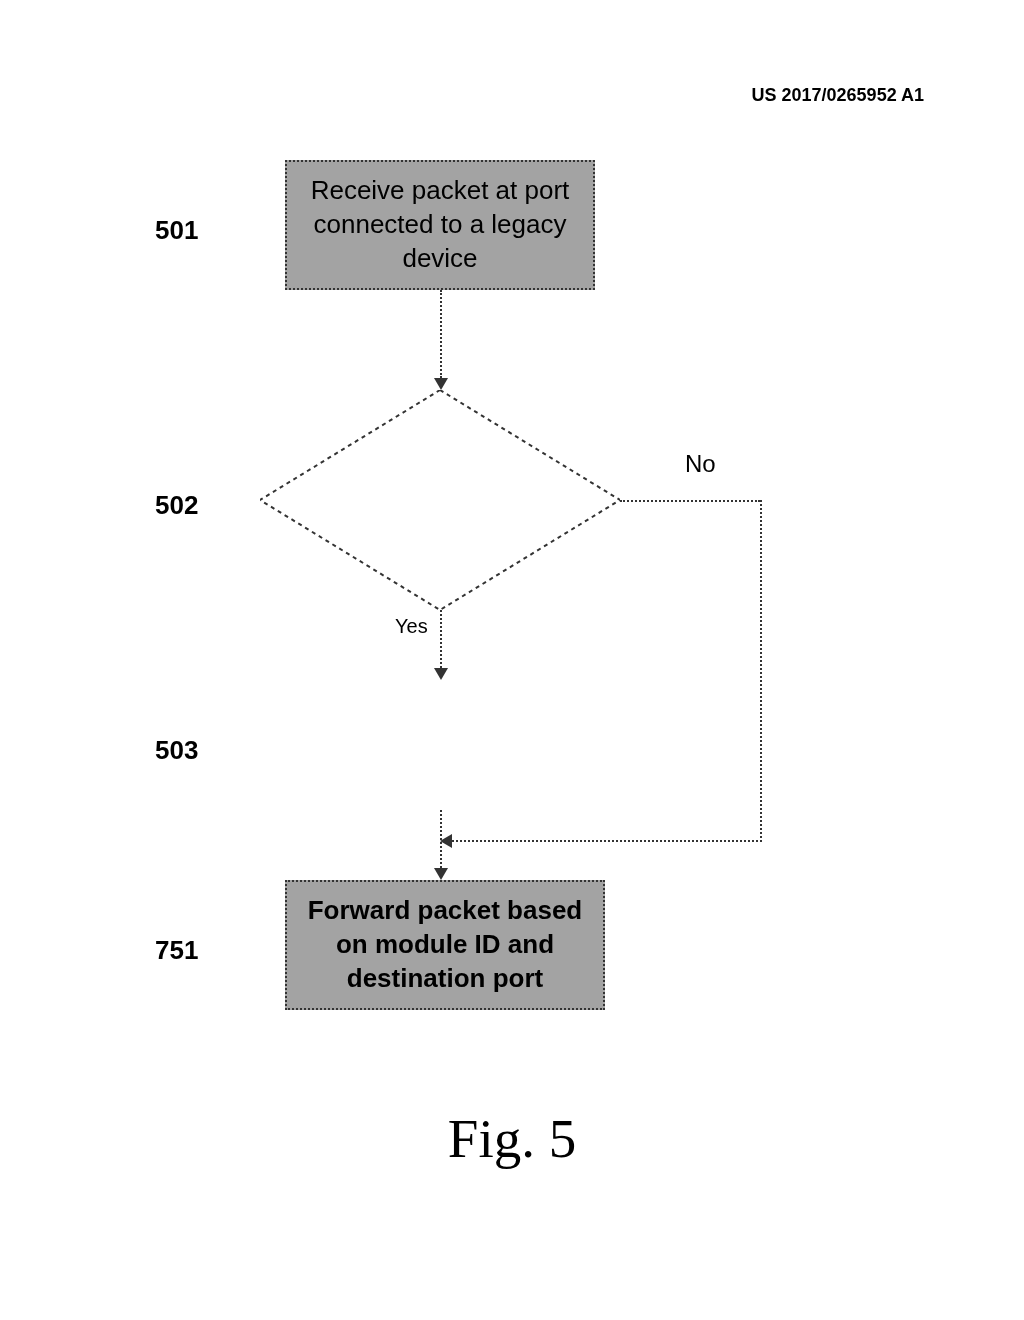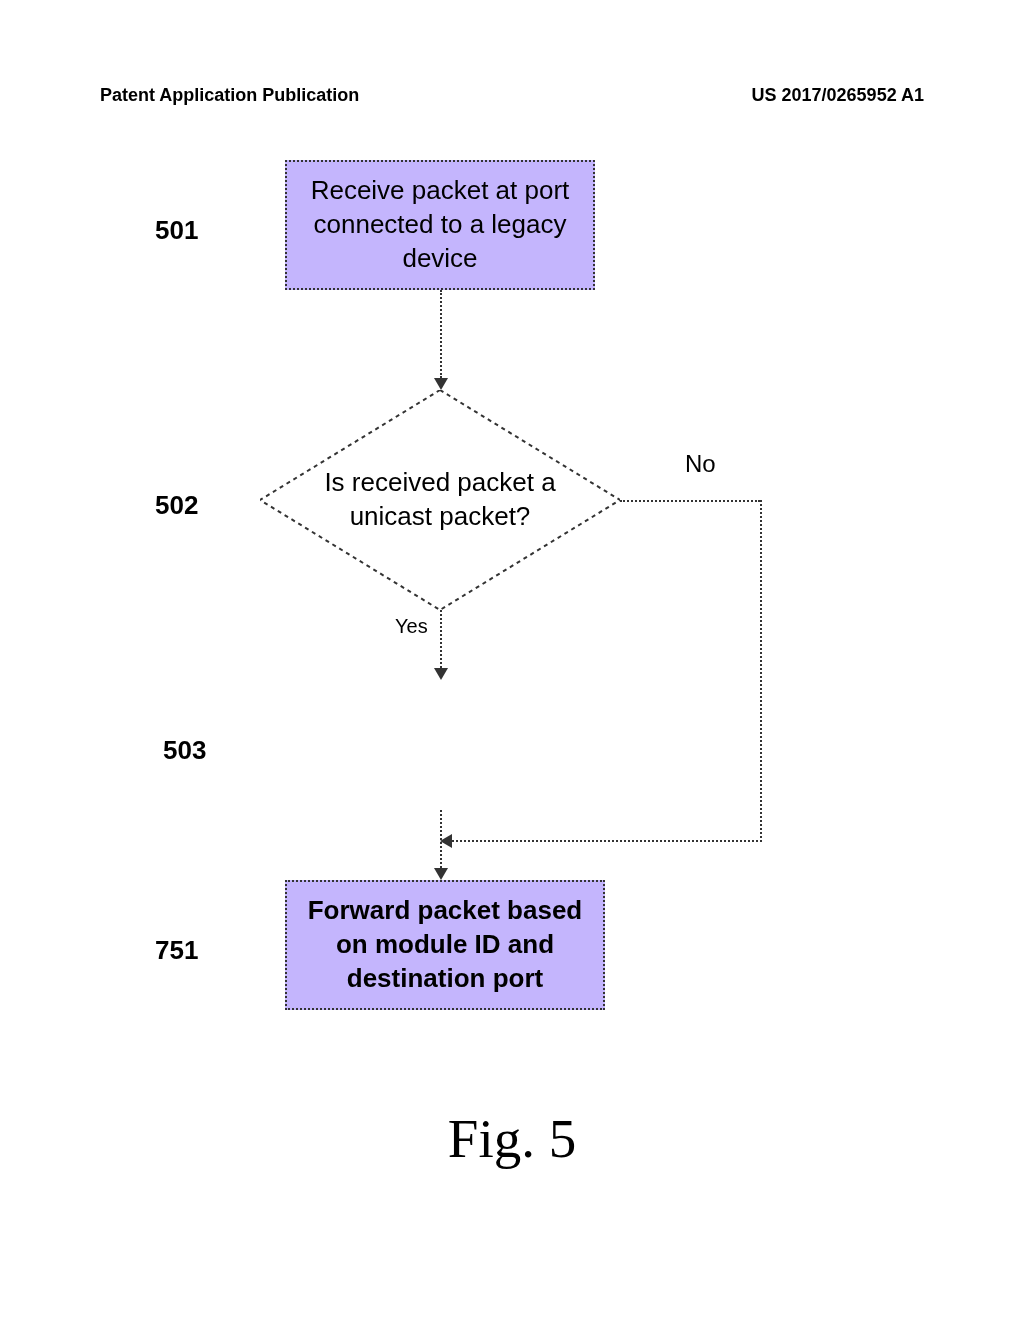--- a/index.html
+++ b/index.html
@@ -44,21 +44,21 @@
       height: 1000px;
     }
     .step-label {
       position: absolute;
       font-size: 26px;
       font-weight: bold;
     }
     .box {
       position: absolute;
       border: 2px dotted #333;
-      background: #c4b5fd;
+      background: #a3a3a3;
       display: flex;
       align-items: center;
       justify-content: center;
       text-align: center;
       font-size: 26px;
       padding: 15px;
       line-height: 1.3;
     }
     .diamond-container {
       position: absolute;
@@ -124,52 +124,50 @@
       width: 100%;
       text-align: center;
       font-size: 55px;
       font-family: 'Times New Roman', serif;
     }
   </style>
 </head>
 <body>
 
 <div class="header">
-  <div class="header-left">Patent Application Publication</div>
   <div class="header-right">US 2017/0265952 A1</div>
 </div>
 
 <div class="flowchart-container">
 
   <div class="step-label" style="left: 155px; top: 55px;">501</div>
   <div class="box" style="left: 285px; top: 0px; width: 310px; height: 130px;">
     <span>Receive packet at port connected to a legacy device</span>
   </div>
 
   <div class="arrow-down" style="left: 440px; top: 130px; height: 88px;"></div>
   <div class="arrow-head-down" style="left: 434px; top: 218px;"></div>
 
   <div class="step-label" style="left: 155px; top: 330px;">502</div>
   <div class="diamond-container" style="left: 260px; top: 230px;">
     <div class="diamond">
       <svg viewBox="0 0 360 220">
         <polygon points="180,0 360,110 180,220 0,110" fill="white" stroke="#333" stroke-width="2" stroke-dasharray="4,4"></polygon>
       </svg>
     </div>
-    <div class="diamond-text">Is received packet a unicast packet?</div>
   </div>
 
   <div class="yes-label" style="left: 395px; top: 455px;">Yes</div>
 
   <div class="no-label" style="left: 685px; top: 290px;">No</div>
 
   <div class="arrow-down" style="left: 440px; top: 450px; height: 58px;"></div>
   <div class="arrow-head-down" style="left: 434px; top: 508px;"></div>
 
-  <div class="step-label" style="left: 155px; top: 575px; margin-left: 8px;">503</div>
+  <div class="step-label" style="left: 155px; top: 575px;">503</div>
 
   <div class="arrow-down" style="left: 440px; top: 650px; height: 58px;"></div>
   <div class="arrow-head-down" style="left: 434px; top: 708px;"></div>
 
   <div class="arrow-right-line" style="left: 620px; top: 340px; width: 140px;"></div>
   <div class="arrow-down" style="left: 760px; top: 340px; height: 342px;"></div>
   <div class="arrow-right-line" style="left: 452px; top: 680px; width: 310px;"></div>
   <div class="arrow-head-left" style="left: 440px; top: 674px;"></div>
 
   <div class="step-label" style="left: 155px; top: 775px;">751</div>

